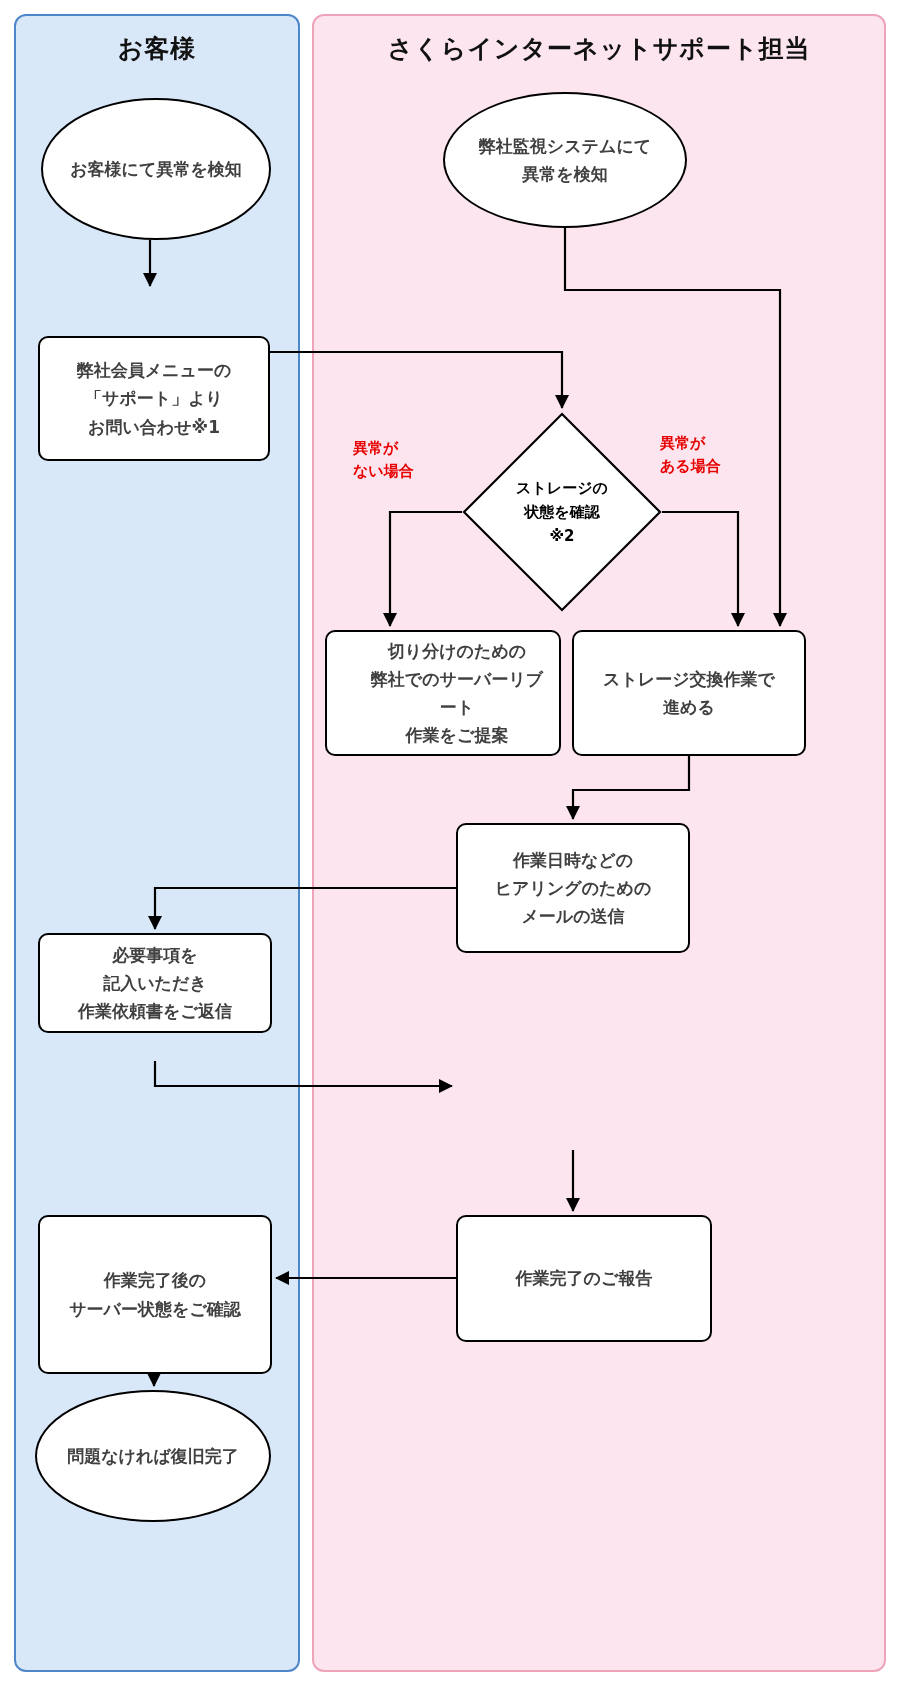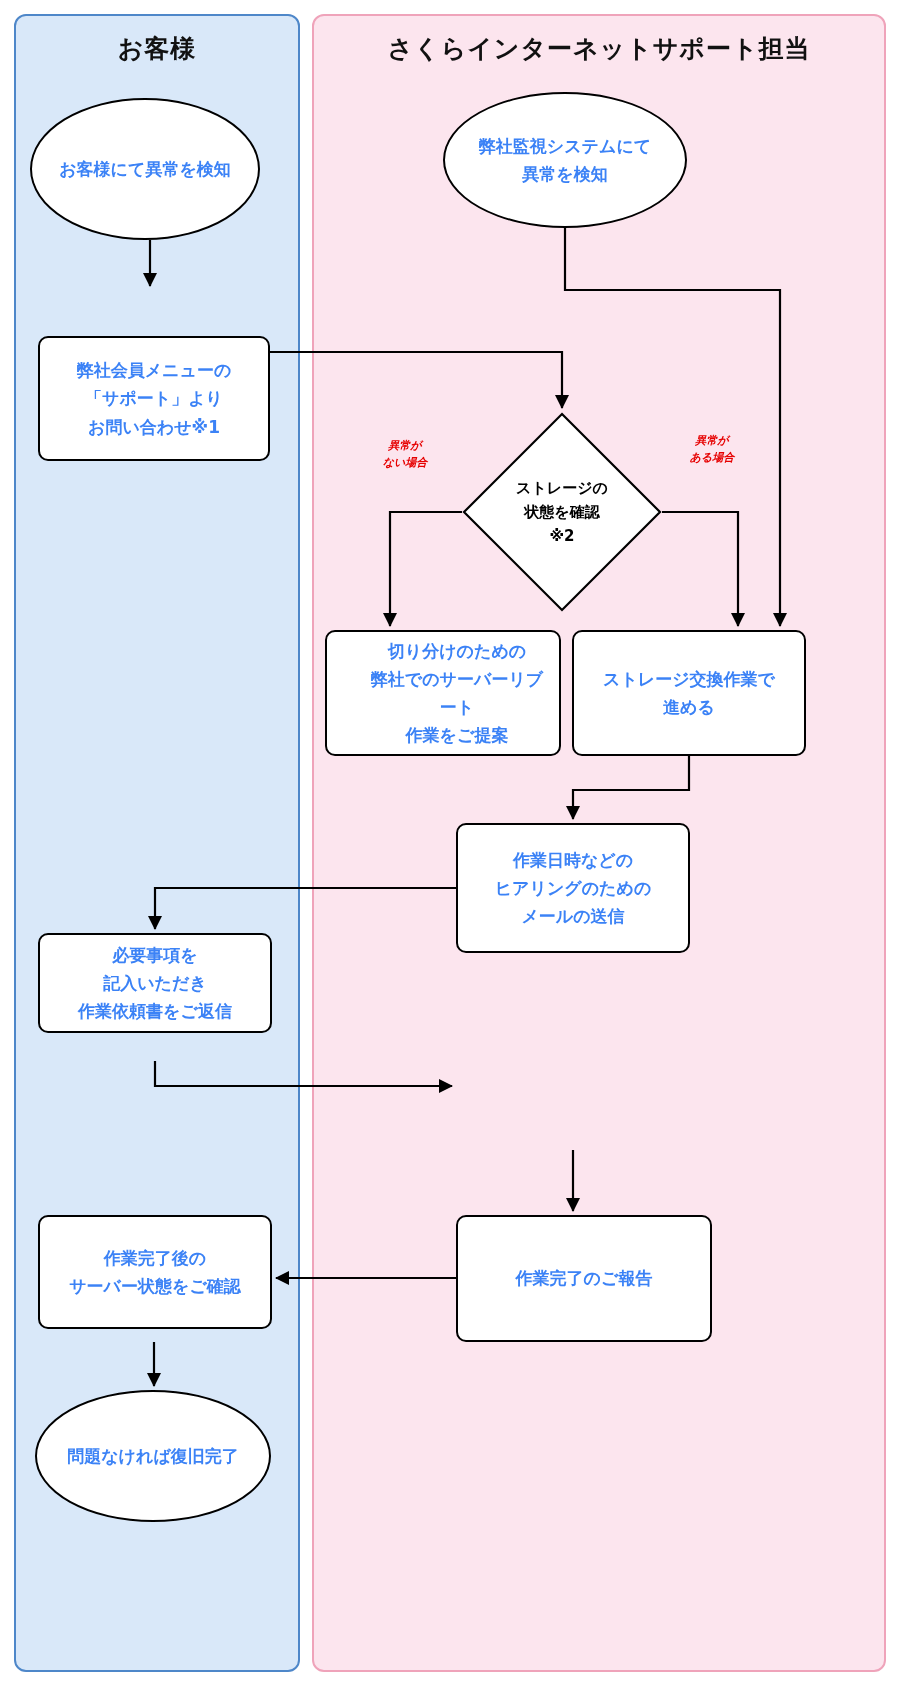--- a/index.html
+++ b/index.html
@@ -9,44 +9,44 @@
   .lane { position:absolute; top:14px; height:1658px; border-radius:12px; border:2px solid; z-index:0; }
   .lane-customer { left:14px; width:286px; background:var(--customer_lane_bg,#d9e8f9); border-color:var(--customer_lane_border,#4e87c9); }
   .lane-support  { left:312px; width:574px; background:var(--support_lane_bg,#fce5ee); border-color:var(--support_lane_border,#efa3ba); }
   .lane-title { position:absolute; top:16px; left:0; width:100%; text-align:center;
                 font-size:25px; font-weight:bold; color:#111; letter-spacing:1px; }
 
   .connectors { position:absolute; left:0; top:0; width:900px; height:1686px; z-index:1; pointer-events:none; }
 
   .node { position:absolute; z-index:2; background:#ffffff; border:2px solid #000;
           display:flex; align-items:center; justify-content:center; text-align:center;
-          font-size:17px; font-weight:600; line-height:1.65; white-space:pre-line; color:#3b82f6; }
+          font-size:17px; font-weight:600; line-height:1.65; white-space:pre-line; color:#404040; }
   .rect { border-radius:10px; padding:6px 8px; }
   .ellipse { border-radius:50%; padding:10px 18px; }
 
-  .n-customer-detect { left:30px;  top:98px;   width:230px; height:142px; }
+  .n-customer-detect { left:41px;  top:98px;   width:230px; height:142px; }
   .n-contact-support { left:38px;  top:290px;  width:232px; height:125px;margin-top:46px; }
   .n-monitor-detect  { left:443px; top:92px;   width:244px; height:136px; }
   .n-propose-reboot  { left:325px; top:630px;  width:236px; height:126px;padding-left:36px; }
   .n-storage-replace { left:572px; top:630px;  width:234px; height:126px; }
   .n-send-mail       { left:456px; top:823px;  width:234px; height:130px; }
   .n-return-request  { left:38px;  top:933px;  width:234px; height:100px; }
   .n-do-work         { left:456px; top:1022px; width:234px; height:128px; }
   .n-report-done     { left:456px; top:1215px; width:256px; height:127px; }
-  .n-confirm-server  { left:38px;  top:1215px; width:234px; height:114px; }
+  .n-confirm-server  { left:38px;  top:1215px; width:234px; height:159px; }
   .n-recovery-done   { left:35px;  top:1390px; width:236px; height:132px; }
 
   .diamond-wrap { position:absolute; left:462px; top:412px; width:200px; height:200px; z-index:2; }
   .diamond-wrap svg { position:absolute; left:0; top:0; }
   .diamond-text { position:absolute; left:0; top:0; width:100%; height:100%;
                   display:flex; align-items:center; justify-content:center; text-align:center;
                   font-size:15px; font-weight:600; line-height:1.6; white-space:pre-line; color:#000; }
 
-  .edge-label { position:absolute; z-index:2; text-align:center; font-size:11px; font-weight:bold;
-                line-height:1.55; white-space:pre-line; color:var(--decision_label_color,#e60000);font-style:italic; }
+  .edge-label { position:absolute; z-index:2; font-size:15px; font-weight:bold;
+                line-height:1.55; white-space:pre-line; color:var(--decision_label_color,#e60000); }
   .l-no-anomaly { left:353px; top:437px; width:104px; }
   .l-anomaly    { left:660px; top:432px; width:104px; }
 </style>
 </head>
 <body>
 
 <div class="canvas">
 
   <div class="lane lane-customer">
     <div class="lane-title">お客様</div>

